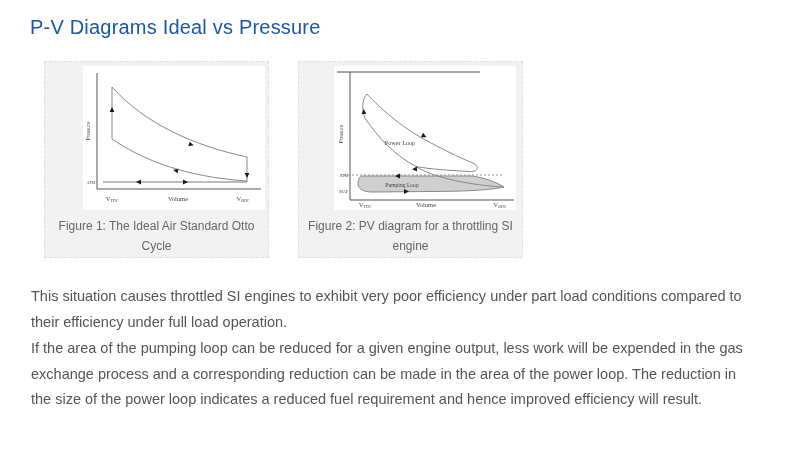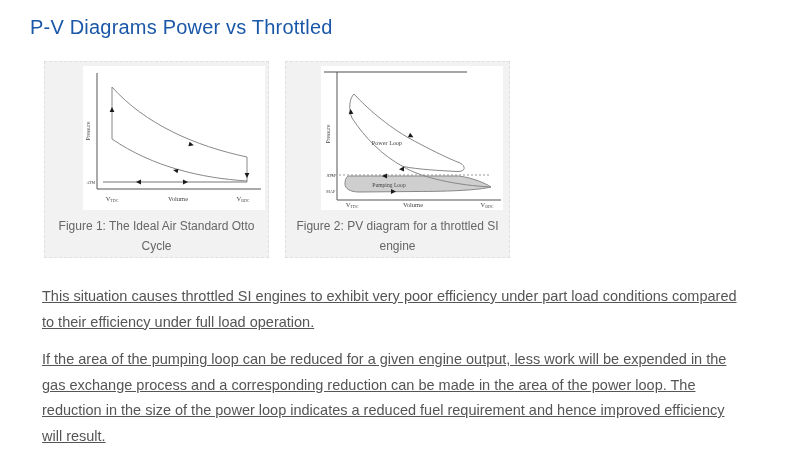--- a/index.html
+++ b/index.html
@@ -1,31 +1,31 @@
 <!DOCTYPE html>
 <html><head>
 <meta charset="utf-8">
 <style>
   html,body{margin:0;padding:0;background:#ffffff;}
   body{width:800px;height:453px;font-family:"Liberation Sans",sans-serif;overflow:hidden;}
   .page-title{margin:16px 0 0 30px;font-size:20px;font-weight:400;color:#1b57a8;letter-spacing:.2px;}
-  .figures-row{display:flex;gap:16px;margin:22px 0 0 44px;}
+  .figures-row{display:flex;gap:29px;margin:22px 0 0 44px;}
   .fig-card{width:225px;height:197px;background:#f2f2f2;border:1px dashed #e0e0e0;box-sizing:border-box;}
   .plot-wrap{margin-top:4px;display:flex;justify-content:flex-end;padding-right:3px;}
   .plot-wrap.fig2{padding-right:6px;}
   .plot{width:182px;height:144px;background:#ffffff;display:block;}
   .fig-caption{margin-top:6px;padding:0 8px;text-align:center;font-size:12px;line-height:20px;color:#666;}
   .body-text{margin:26px 45px 0 30px;font-size:14.5px;line-height:25.5px;color:#555;}
-  .body-text p{margin:12px;text-decoration:underline;}
+  .body-text p{margin:1px;}
   svg text{font-family:"Liberation Serif",serif;fill:#444;}
 </style>
 </head>
 <body>
 
-<h1 class="page-title">P-V Diagrams Power vs Throttled</h1>
+<h1 class="page-title">P-V Diagrams Ideal vs Pressure</h1>
 
 <div class="figures-row">
 
   <div class="fig-card">
     <div class="plot-wrap">
       <svg class="plot" viewBox="0 0 182 144" xmlns="http://www.w3.org/2000/svg">
 
         <path d="M14,7 V123 H178" fill="none" stroke="#555" stroke-width="1"></path>
 
         <line x1="20" y1="116" x2="164" y2="116" stroke="#777" stroke-width="1"></line>
@@ -81,21 +81,21 @@
         <text transform="translate(9,68) rotate(-90)" font-size="5.5" text-anchor="middle">Pressure</text>
         <text x="14" y="111" font-size="4" text-anchor="end">ATM</text>
         <text x="14" y="127" font-size="4" text-anchor="end">MAP</text>
         <text x="66" y="79" font-size="6.2" text-anchor="middle">Power Loop</text>
         <text x="68" y="120.5" font-size="5.6" text-anchor="middle">Pumping Loop</text>
         <text x="31" y="140.5" font-size="6.5" text-anchor="middle"><tspan>V</tspan><tspan font-size="4" dy="1">TDC</tspan></text>
         <text x="92" y="140.5" font-size="6.5" text-anchor="middle">Volume</text>
         <text x="166" y="140.5" font-size="6.5" text-anchor="middle"><tspan>V</tspan><tspan font-size="4" dy="1">BDC</tspan></text>
       </svg>
     </div>
-    <div class="fig-caption">Figure 2: PV diagram for a throttled SI engine</div>
+    <div class="fig-caption">Figure 2: PV diagram for a throttling SI engine</div>
   </div>
 
 </div>
 
 <div class="body-text">
   <p>This situation causes throttled SI engines to exhibit very poor efficiency under part load conditions compared to their efficiency under full load operation.</p>
   <p>If the area of the pumping loop can be reduced for a given engine output, less work will be expended in the gas exchange process and a corresponding reduction can be made in the area of the power loop. The reduction in the size of the power loop indicates a reduced fuel requirement and hence improved efficiency will result.</p>
 </div>
 
 </body></html>

